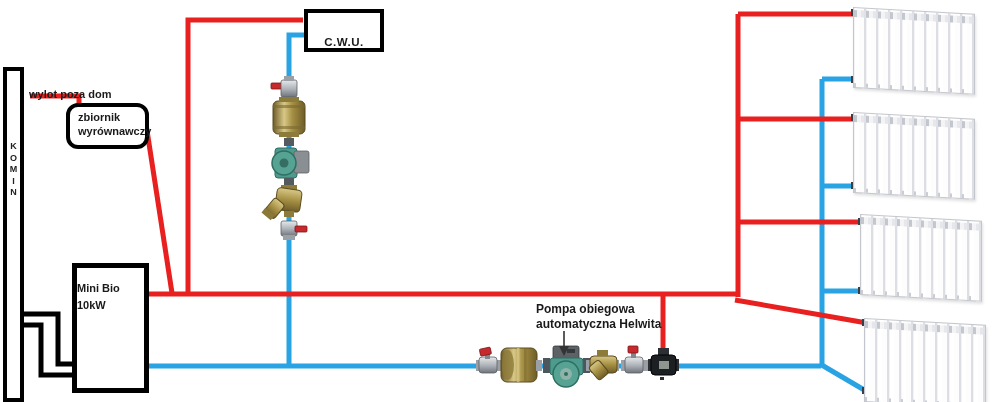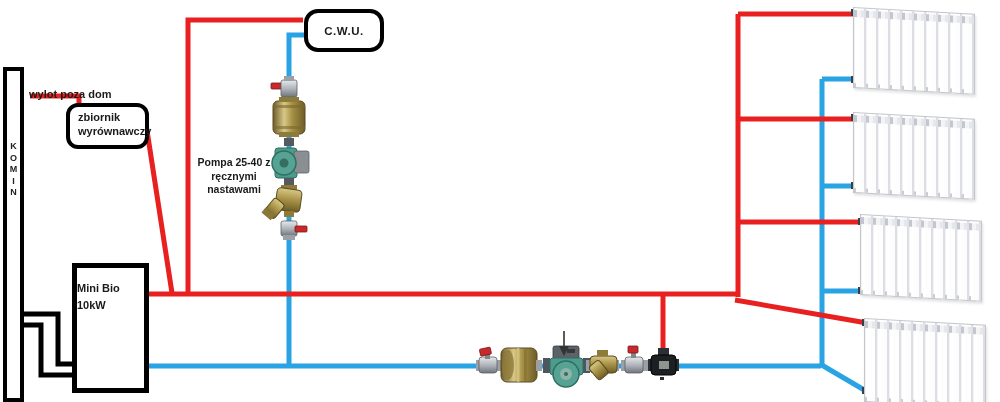--- a/index.html
+++ b/index.html
@@ -9,22 +9,22 @@
   }
   .layer{position:absolute;left:0;top:0;}
   
   .box{position:absolute;background:#fff;border:4px solid #000;box-sizing:border-box;}
   .chimney{left:3px;top:67px;width:21px;height:335px;border-width:4px;}
   .chimney-letters{display:flex;flex-direction:column;align-items:center;padding-top:70px;
     font-size:9px;font-weight:bold;line-height:11.5px;color:#222;}
   .tank{left:66px;top:103px;width:83px;height:46px;border-radius:12px;border-width:4px;
     font-size:11px;font-weight:bold;line-height:1.3;padding:3px 0 0 8px;white-space:pre-line;}
   .cwu{left:304px;top:9px;width:80px;height:43px;border-width:4px;
-    display:flex;align-items:center;justify-content:center;
-    font-size:11.5px;font-weight:bold;letter-spacing:.5px;border-radius:14px;}
+    display:flex;align-items:flex-end;justify-content:center;
+    font-size:11.5px;font-weight:bold;letter-spacing:.5px;}
   .boiler{left:72px;top:263px;width:77px;height:130px;border-width:5px;
     text-align:left;padding-top:12px;font-size:11px;font-weight:600;line-height:1.5;
     white-space:pre-line;}
   
   .lbl{position:absolute;white-space:pre-line;}
   .lbl-outlet{left:29px;top:88px;font-size:11px;font-weight:bold;}
   .lbl-pump-manual{left:190px;top:156px;width:88px;text-align:center;
     font-size:10.5px;font-weight:bold;line-height:1.3;}
   .lbl-strainer{left:207px;top:195px;font-size:10.5px;font-weight:bold;line-height:1.35;}
   .lbl-pump-auto{left:536px;top:302px;font-size:12px;font-weight:600;line-height:1.25;}
@@ -212,16 +212,16 @@
 wyrównawczy</div>
 
   <div class="box cwu">
     <span>C.W.U.</span>
   </div>
 
   <div class="box boiler">Mini Bio
 10kW</div>
 
   <div class="lbl lbl-outlet">wylot poza dom</div>
-  <div class="lbl lbl-pump-manual">Pompa 25-40 z
-ręcznymi nastawami</div>
+  <div class="lbl lbl-pump-auto">Pompa obiegowa
+automatyczna Helwita</div>
 
 </div>
 
 </body></html>

